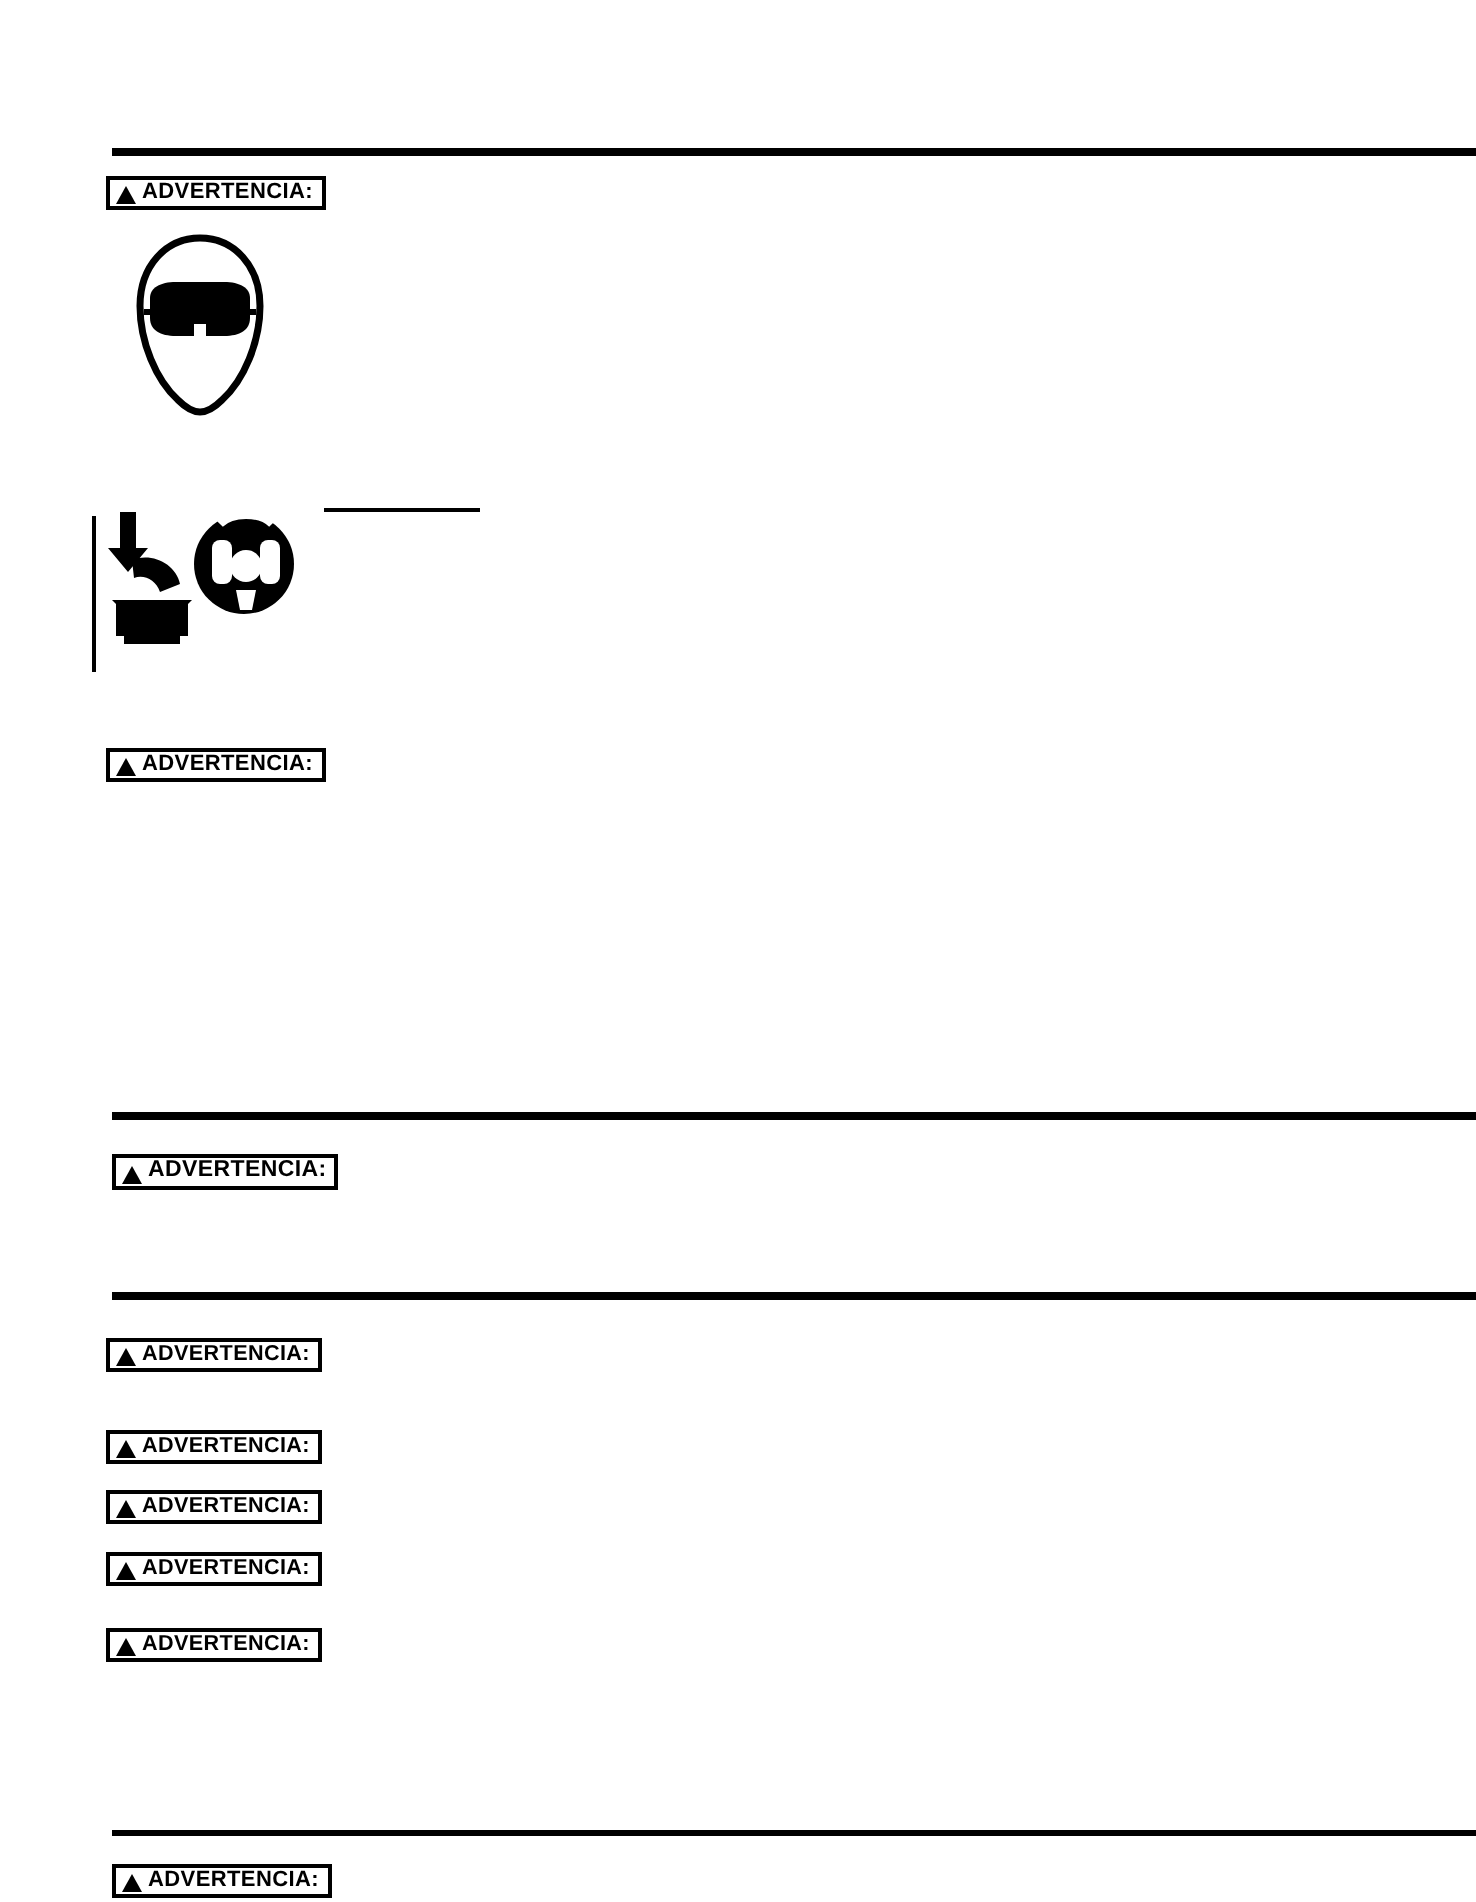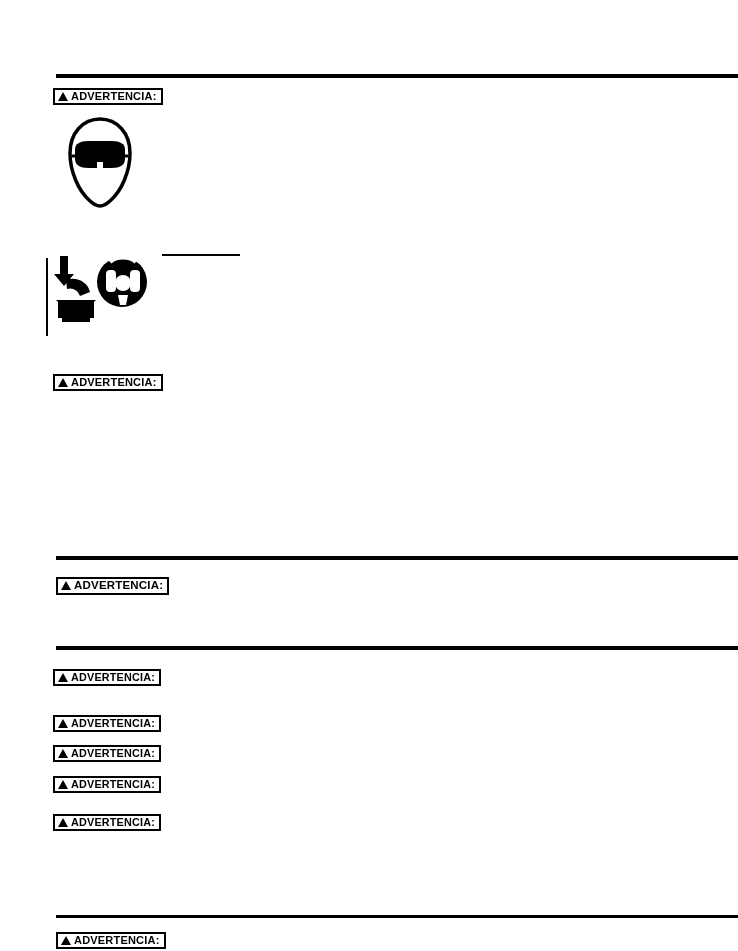--- a/index.html
+++ b/index.html
@@ -29,21 +29,21 @@
     width: 682px;
     background: #000000;
   }
   .rule.thick { height: 4px; }
   .rule.thin  { height: 3px; }
 
   
   .warn-badge {
     position: absolute;
     display: inline-flex;
-    align-items: center;
+    align-items: flex-end;
     box-sizing: border-box;
     border: 2px solid #000000;
     background: #ffffff;
     padding: 1px 4px 1px 3px;
     line-height: 1;
     white-space: nowrap;
   }
   .warn-badge .tri {
     display: inline-block;
     width: 0;

